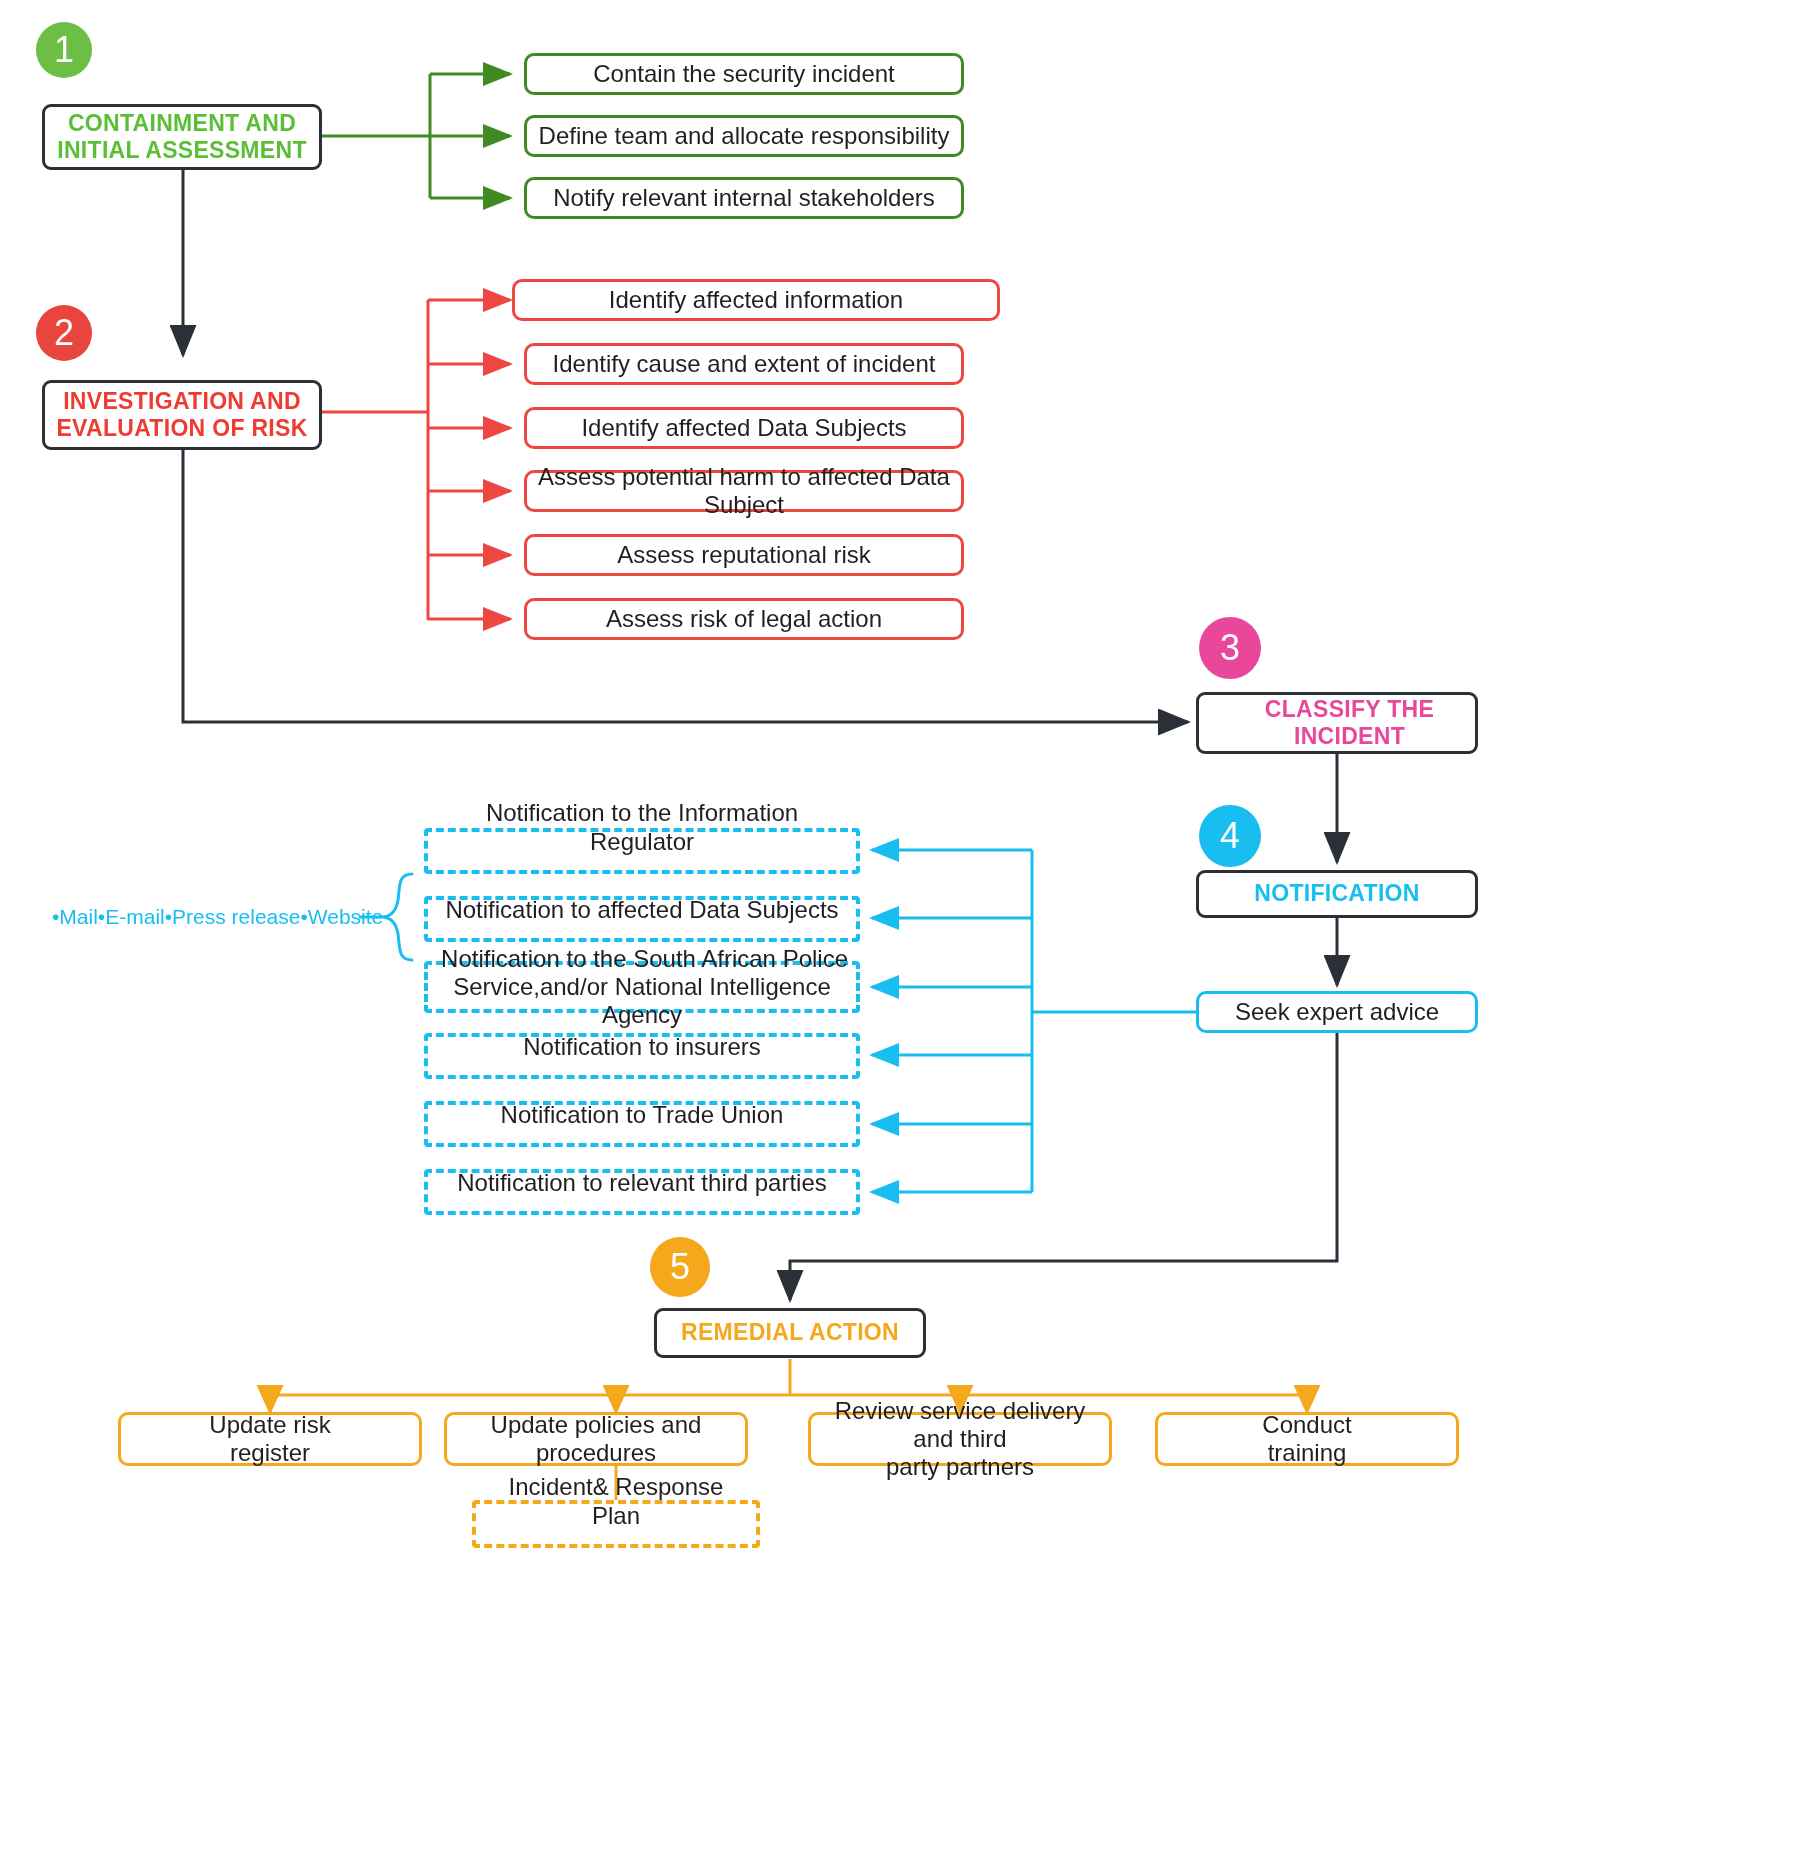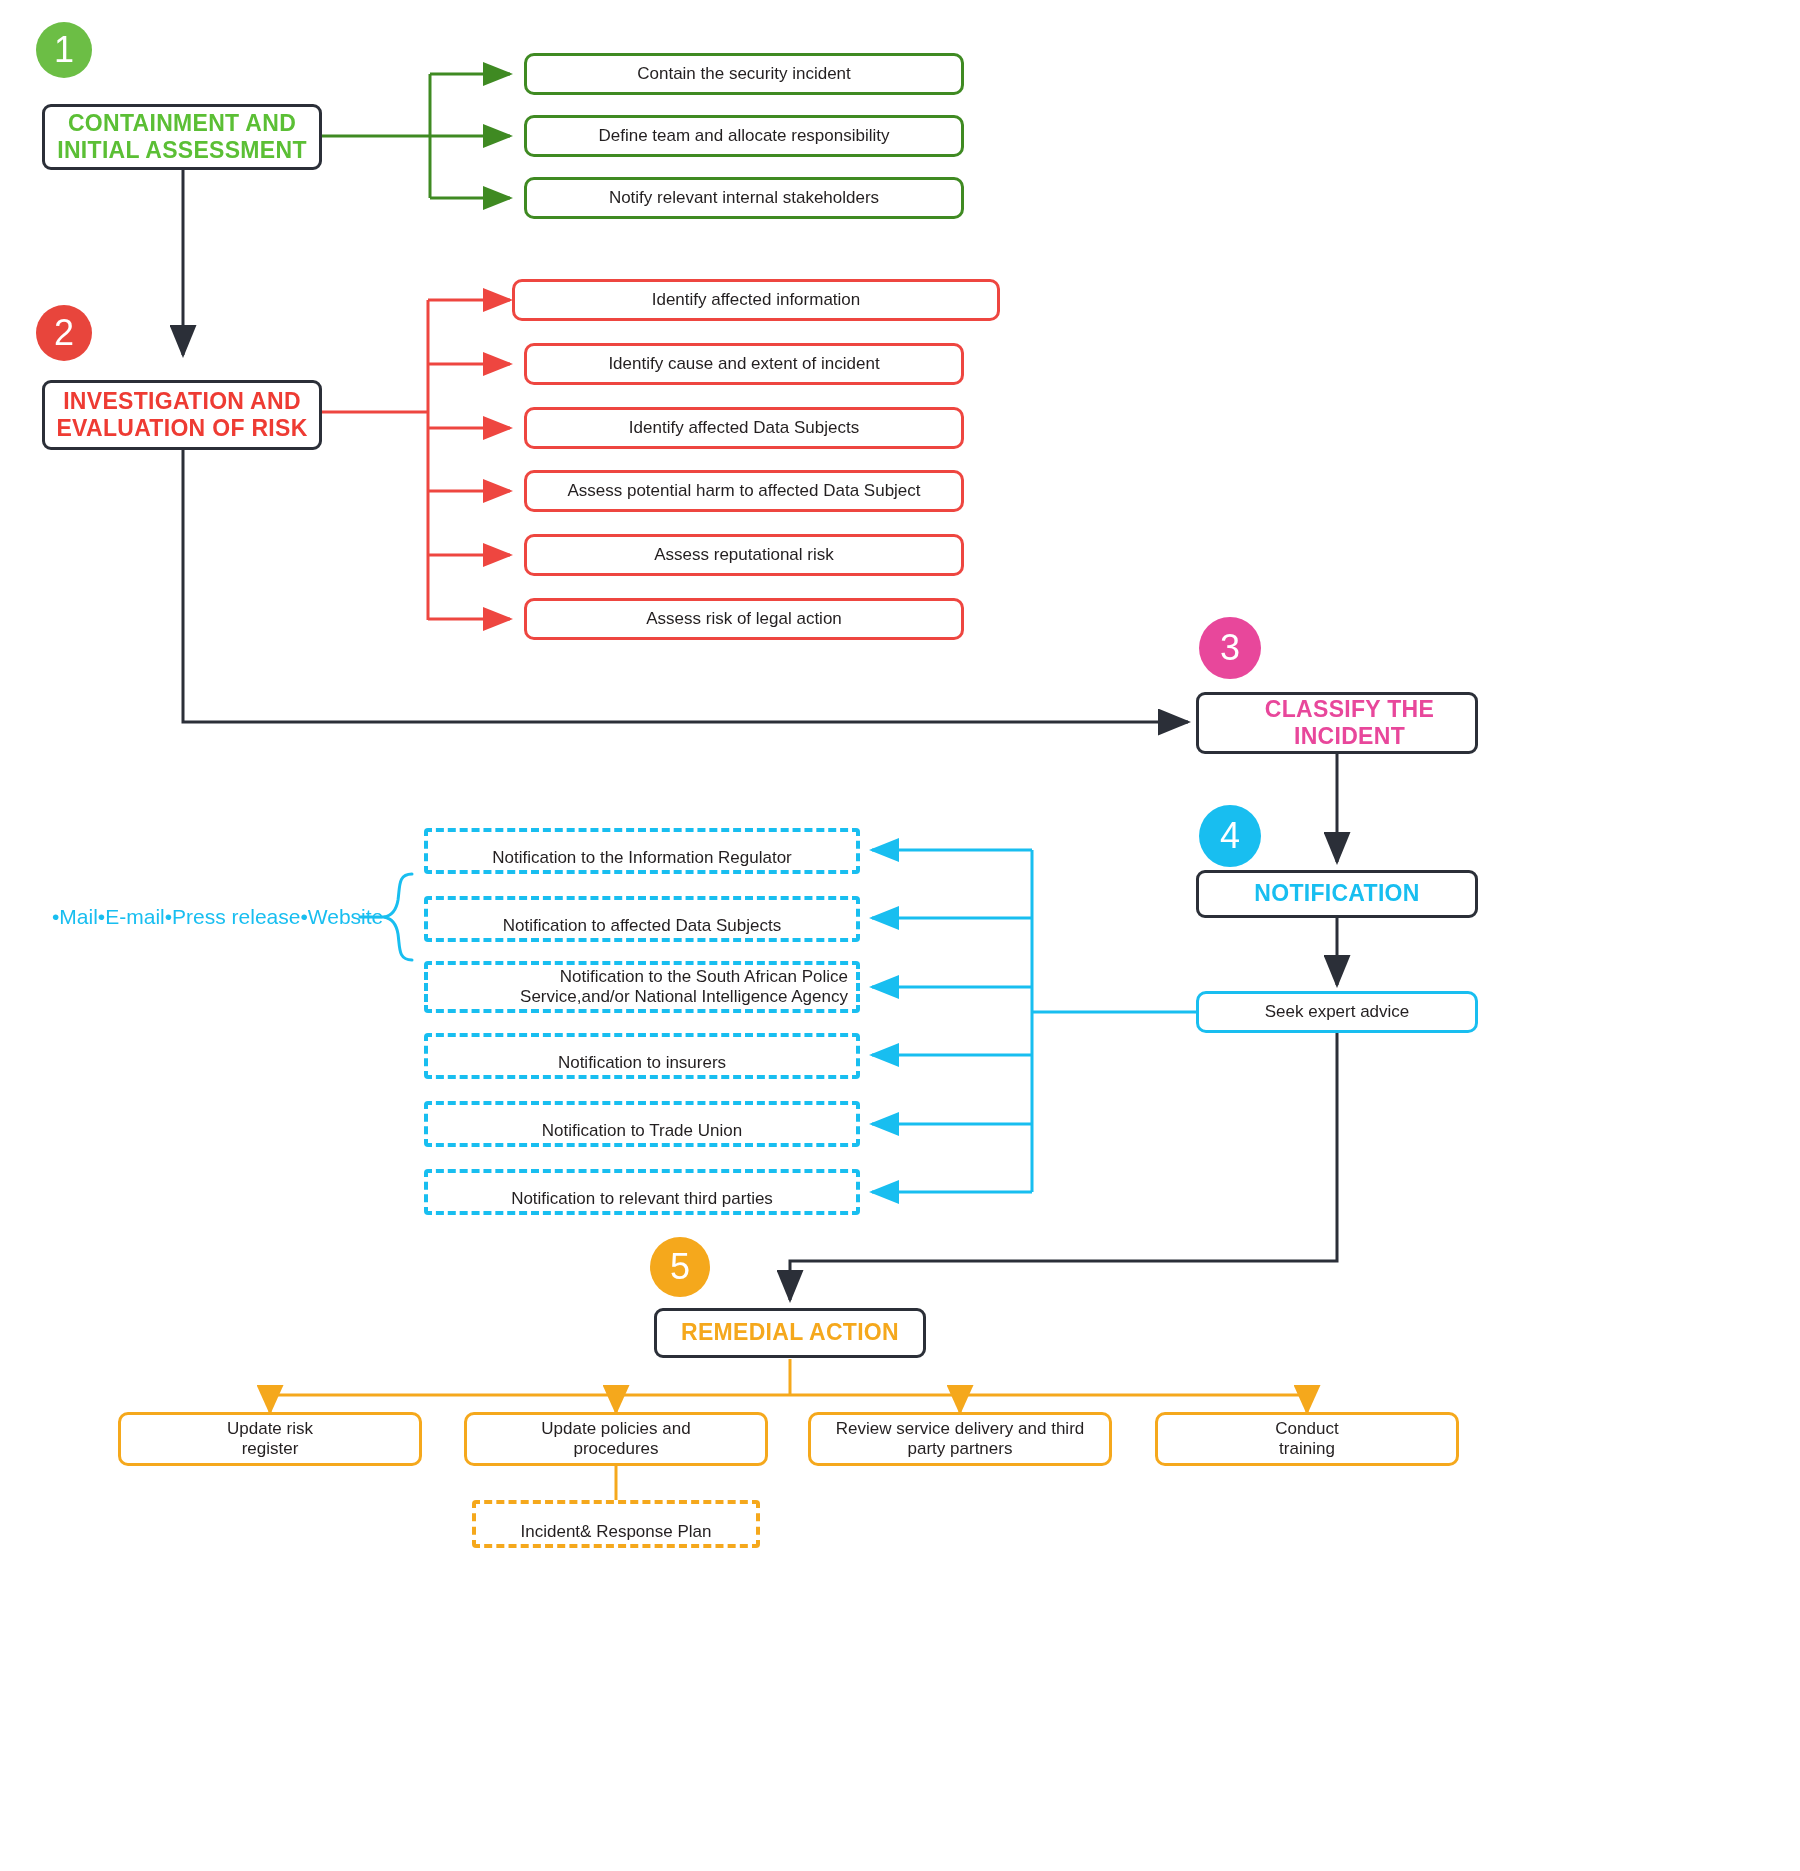--- a/index.html
+++ b/index.html
@@ -41,24 +41,24 @@
     font-weight: bold;
     font-size: 23px;
     letter-spacing: 0.3px;
     z-index: 3;
   }
   
   .leaf {
     border-width: 3px;
     border-style: solid;
     border-radius: 10px;
-    font-size: 17px;
+    font-size: 24px;
     color: #231f20;
     z-index: 3;
-    padding: 2px 8px;
+    padding: 14px 8px;
   }
   .leaf.dashed {
     border-style: dashed;
     border-radius: 4px;
     border-width: 4px;
     align-items: flex-end;
   }
   
   .badge {
     position: absolute;
@@ -268,21 +268,21 @@
   </div>
 
   <div class="node stage" style="left:654px; top:1308px; width:272px; height:50px; color:#F5A81C;">
     <span>REMEDIAL ACTION</span>
   </div>
 
   <div class="node leaf" style="left:118px; top:1412px; width:304px; height:54px; flex-direction:column; border-color:#F5A81C;">
     <span>Update risk</span>
     <span>register</span>
   </div>
-  <div class="node leaf" style="left:464px; top:1412px; width:304px; height:54px; flex-direction:column; border-color:#F5A81C;">
+  <div class="node leaf" style="left:444px; top:1412px; width:304px; height:54px; flex-direction:column; border-color:#F5A81C;">
     <span>Update policies and</span>
     <span>procedures</span>
   </div>
   <div class="node leaf" style="left:808px; top:1412px; width:304px; height:54px; flex-direction:column; border-color:#F5A81C;">
     <span>Review service delivery and third</span>
     <span>party partners</span>
   </div>
   <div class="node leaf" style="left:1155px; top:1412px; width:304px; height:54px; flex-direction:column; border-color:#F5A81C;">
     <span>Conduct</span>
     <span>training</span>

